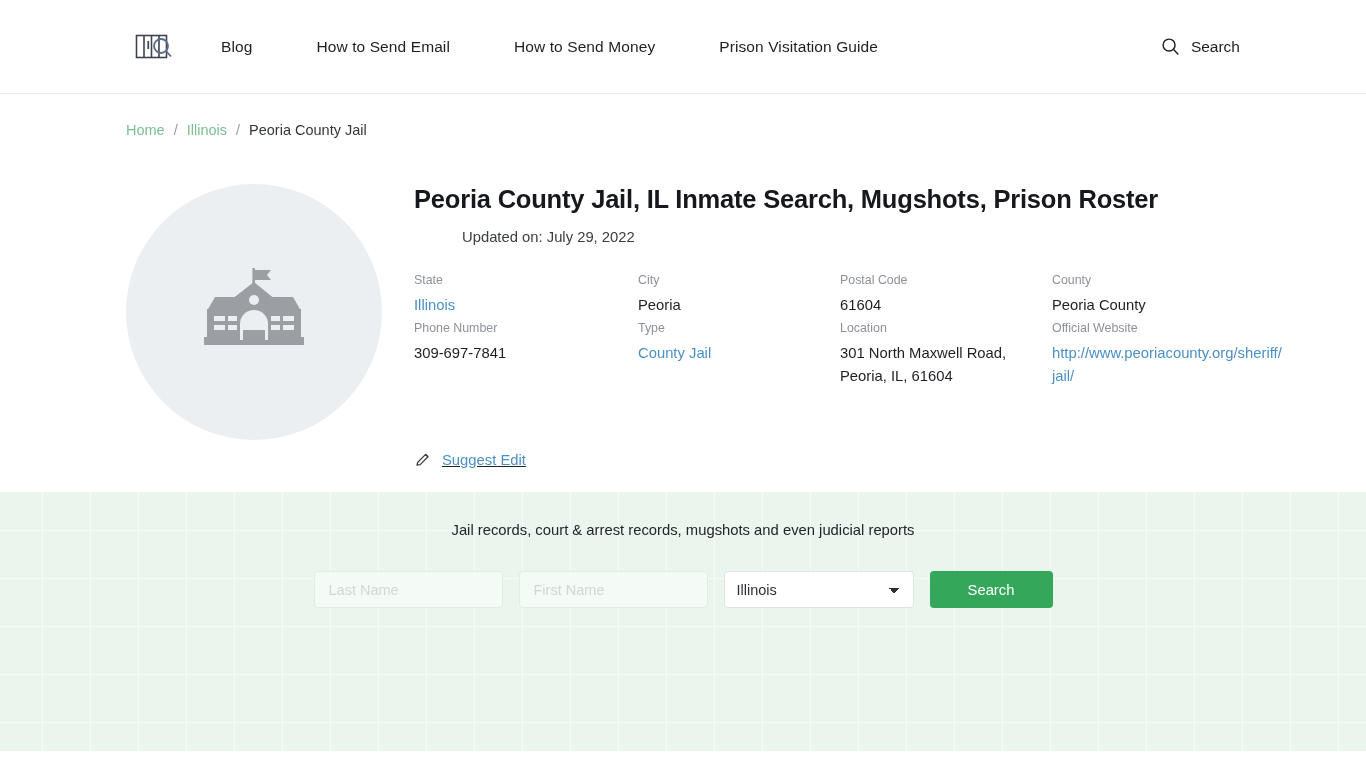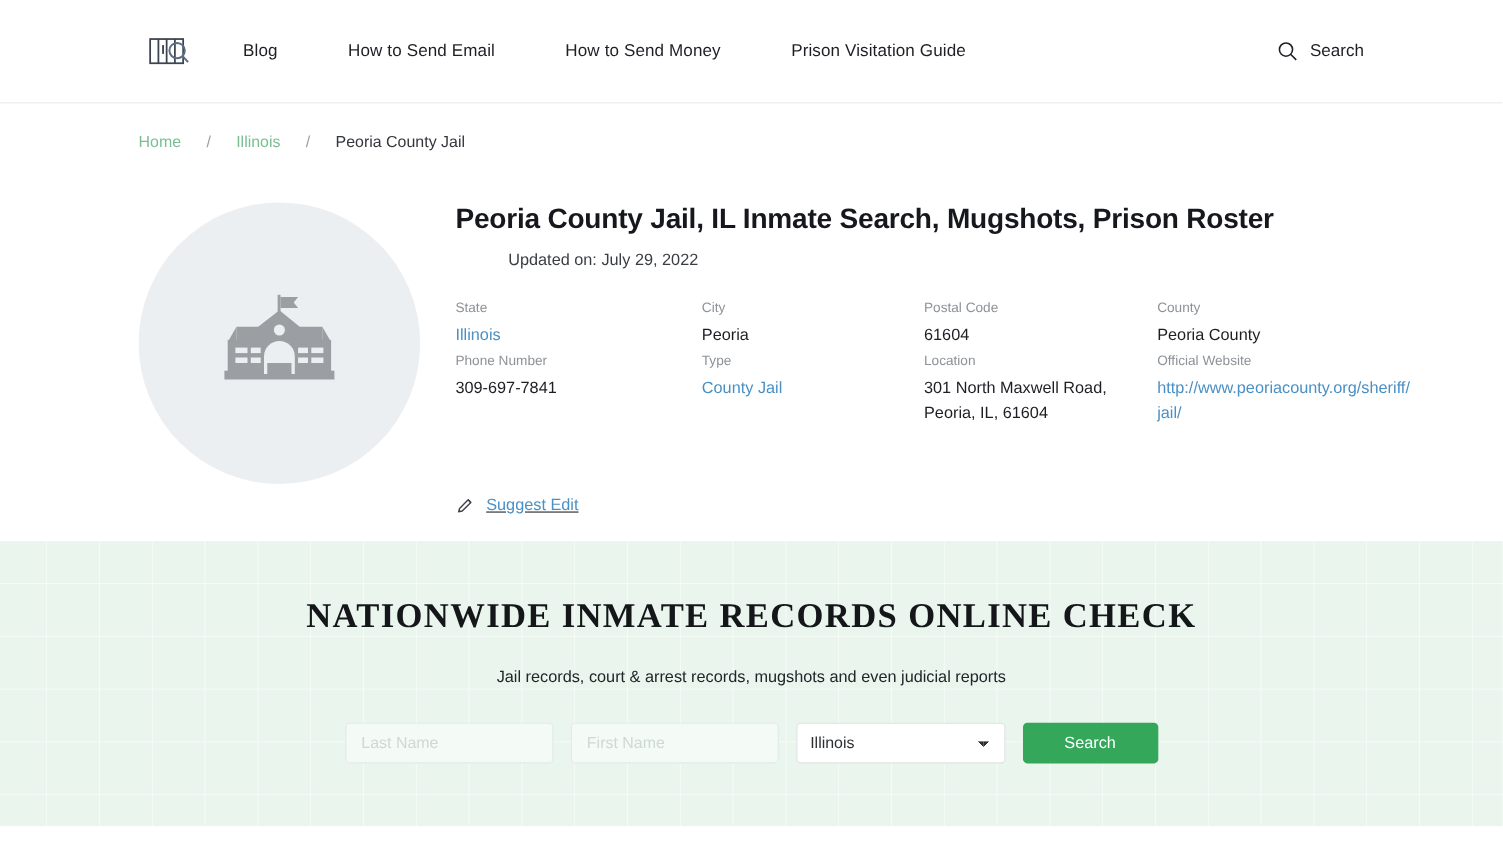--- a/index.html
+++ b/index.html
@@ -55,21 +55,21 @@
     font-size: 15.5px;
     color: #1d1f24;
   }
 
   
   .breadcrumb {
     padding: 28px 126px 0 126px;
     font-size: 14.5px;
     display: flex;
     align-items: center;
-    gap: 23px;
+    gap: 9px;
     color: #33363c;
   }
   .breadcrumb a { color: #7bbf93; text-decoration: none; }
   .breadcrumb .sep { color: #9aa0a6; }
   .breadcrumb .current { color: #33363c; }
 
   
   .entity {
     display: flex;
     padding: 44px 56px 0 126px;
@@ -364,21 +364,20 @@
         <path d="M3 14.2 L3.8 11.2 L11.6 3.4 L14 5.8 L6.2 13.6 Z" fill="none" stroke="#3d4149" stroke-width="1.3" stroke-linejoin="round"></path>
         <line x1="11.6" y1="3.4" x2="14" y2="5.8" stroke="#3d4149" stroke-width="1.3"></line>
       </svg>
       <span class="label">Suggest Edit</span>
     </div>
   </div>
 
 </section>
 
 <section class="promo">
-  <h2 class="promo-title">NATIONWIDE INMATE RECORDS ONLINE CHECK</h2>
   <p class="promo-sub">Jail records, court &amp; arrest records, mugshots and even judicial reports</p>
 
   <form class="promo-form">
     <input class="text-field" type="text" placeholder="Last Name" style="">
     <input class="text-field" type="text" placeholder="First Name" style="">
     <select class="state-select">
       <option>Illinois</option>
     </select>
     <button class="search-button" type="submit">Search</button>
   </form>

